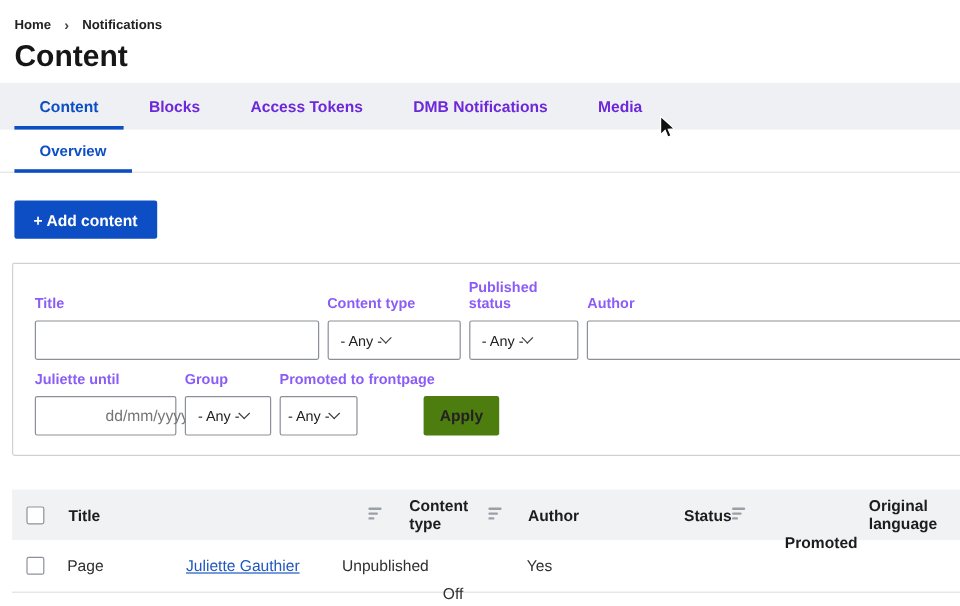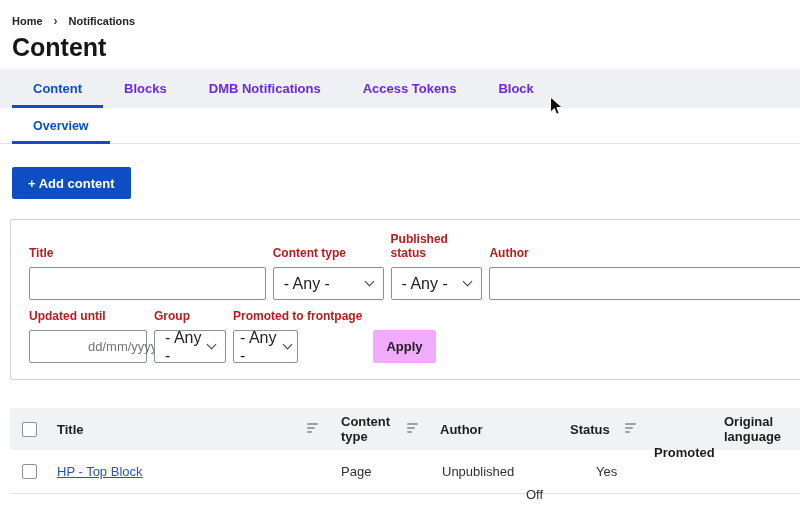--- a/index.html
+++ b/index.html
@@ -39,47 +39,47 @@
   
   .add-btn { display: block; margin: 23px 0 0 12px; height: 32px; padding: 0 16px;
              background: var(--accent); color: #fff; font-family: inherit;
              font-size: 13px; font-weight: 700; border: none; border-radius: 2px; cursor: pointer; }
 
   
   .filter-panel { margin: 20px 0 0 10px; width: 800px; border: 1px solid #cfd1d5;
                   border-radius: 2px; padding: 12px 0 16px 18px; }
   .f-row { display: flex; gap: 7px; align-items: flex-end; }
   .f-row + .f-row { margin-top: 9px; }
-  .field label { display: block; font-size: 12px; font-weight: 700; color: #b91c1c; margin-bottom: 7px; }
+  .field label { display: block; font-size: 12px; font-weight: 700; color: #8b5cf6; margin-bottom: 7px; }
   .tbox { height: 33px; border: 1px solid #8b8f98; border-radius: 2px; background: #fff;
           font-family: inherit; font-size: 13px; color: #222; padding: 0 10px; width: 100%; }
   .tbox::placeholder { color: #4d5056; opacity: 1; }
   .selbox { height: 33px; border: 1px solid #8b8f98; border-radius: 2px; background: #fff;
-            display: flex; align-items: center; justify-content: space-between;
-            padding: 0 10px; font-size: 16px; color: #222; cursor: pointer; }
+            display: flex; align-items: center; 
+            padding: 0 10px; font-size: 12px; color: #222; cursor: pointer; }
   .chev { width: 7px; height: 7px; border-right: 1.6px solid #3a3d42; border-bottom: 1.6px solid #3a3d42;
           transform: rotate(45deg); margin-top: -4px; flex: none; }
   .datebox { display: flex; align-items: center; justify-content: space-between; cursor: text; }
   .datebox input { border: none; outline: none; width: 78px; font-family: inherit;
                    font-size: 13px; color: #222; padding: 0; background: transparent; margin-left: 48px; }
-  .apply-btn { height: 33px; width: 63px; margin-left: 68px; background: #f0abfc; color: #222;
+  .apply-btn { height: 33px; width: 63px; margin-left: 48px; background: #4d7c0f; color: #222;
                border: none; border-radius: 2px; font-family: inherit; font-size: 13px;
                font-weight: 700; cursor: pointer; }
 
   
   .ctable { margin: 28px 0 0 10px; width: 800px; }
   .trow { display: flex; align-items: center; }
   .thead { background: #f1f2f4; height: 42px; font-weight: 700; font-size: 13px; color: #1d1d1d; }
   .tbody-row { height: 44px; border-bottom: 1px solid #dfe0e2; font-size: 13px; color: #303030; }
   .cell { flex: none; display: flex; align-items: center; }
   .c0 { width: 35px;  padding-left: 12px; }
   .c1 { width: 285px; padding-left: 12px; padding-right: 12px; justify-content: space-between; }
   .c2 { width: 100px; padding-left: 11px; padding-right: 12px; justify-content: space-between; }
   .c3 { width: 128px; padding-left: 10px; }
-  .c4 { width: 87px;  padding-left: 12px; padding-right: 9px; justify-content: space-between; }
+  .c4 { width: 87px;  padding-left: 12px; padding-right: 9px; }
   .c5 { width: 67px;  padding-left: 9px; margin-top: 46px; }
   .c6 { width: 98px;  padding-left: 12px; }
   .hwrap { line-height: 15px; }
   .checkbox { width: 15px; height: 15px; border: 1px solid #8d9199; border-radius: 2px;
               background: #fff; cursor: pointer; flex: none; }
   .sort-icon { display: inline-block; cursor: pointer; }
   .sort-icon i { display: block; height: 2px; background: #9aa0a8; margin-bottom: 2px; border-radius: 1px; }
   .sort-icon i:nth-child(1) { width: 11px; }
   .sort-icon i:nth-child(2) { width: 8px; }
   .sort-icon i:nth-child(3) { width: 5px; }
@@ -100,27 +100,27 @@
 <h1 class="page-title">Content</h1>
 
 <div class="tabstrip">
   <div class="tab active">
       <span>Content</span>
     </div>
   <div class="tab">
       <span>Blocks</span>
     </div>
   <div class="tab">
+      <span>Access Tokens</span>
+    </div>
+  <div class="tab">
       <span>DMB Notifications</span>
     </div>
   <div class="tab">
-      <span>Access Tokens</span>
-    </div>
-  <div class="tab">
-      <span>Block</span>
+      <span>Media</span>
     </div>
 </div>
 
 <div class="subtabs">
   <div class="subtab active">
       <span>Overview</span>
     </div>
 </div>
 
 <button class="add-btn">+ Add content</button>
@@ -145,21 +145,21 @@
         <span class="chev"></span>
       </div>
     </div>
     <div class="field" style="width:320px">
       <label>Author</label>
       <input class="tbox" type="text" style="">
     </div>
   </div>
   <div class="f-row">
     <div class="field" style="width:118px">
-      <label>Updated until</label>
+      <label>Juliette until</label>
       <div class="tbox datebox">
         <input type="text" placeholder="dd/mm/yyyy" style="">
         <svg class="cal-icon" width="14" height="14" viewBox="0 0 14 14">
           <rect x="1" y="2.5" width="12" height="10.5" rx="1.2" fill="none" stroke="#2b2d31" stroke-width="1.4"></rect>
           <line x1="4" y1="0.5" x2="4" y2="3.5" stroke="#2b2d31" stroke-width="1.4"></line>
           <line x1="10" y1="0.5" x2="10" y2="3.5" stroke="#2b2d31" stroke-width="1.4"></line>
         </svg>
       </div>
     </div>
     <div class="field" style="width:72px">
@@ -217,25 +217,25 @@
       </div>
     <div class="cell c6">
         <span class="hwrap">Original language</span>
       </div>
   </div>
 
   <div class="trow tbody-row">
     <div class="cell c0">
         <span class="checkbox"></span>
       </div>
-    <div class="cell c1">
-        <a class="tlink">HP - Top Block</a>
-      </div>
     <div class="cell c2">
         <span>Page</span>
+      </div>
+    <div class="cell c3">
+        <a class="tlink">Juliette Gauthier</a>
       </div>
     <div class="cell c4">
         <span>Unpublished</span>
       </div>
     <div class="cell c5">
         <span>Off</span>
       </div>
     <div class="cell c6">
         <span>Yes</span>
       </div>

